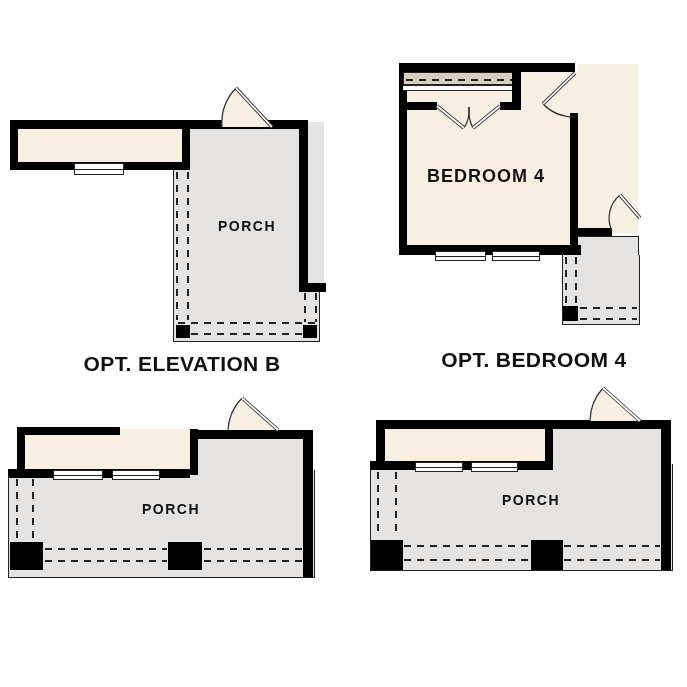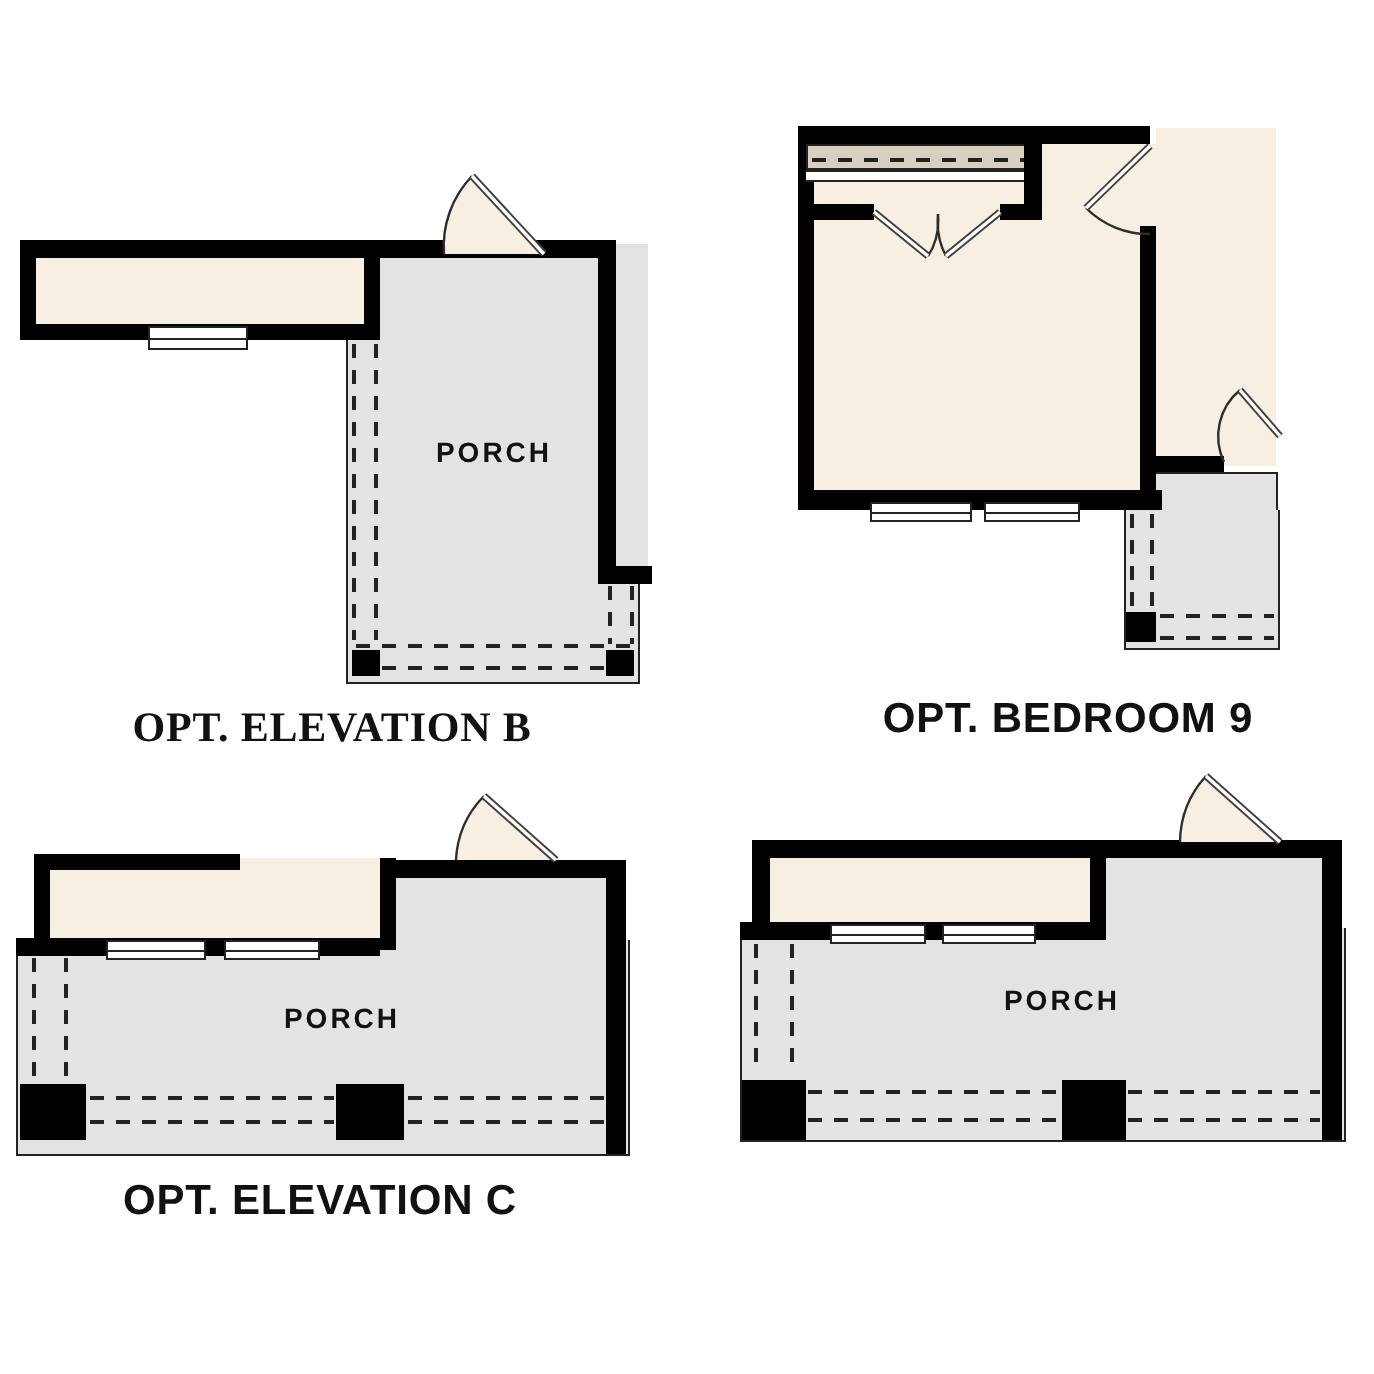--- a/index.html
+++ b/index.html
@@ -65,21 +65,21 @@
     <div class="wall" style="left:299px;top:283px;width:27px;height:9px;"></div>
 
     <div class="cream" style="left:18px;top:129px;width:164px;height:33px;"></div>
 
     <div class="window" style="left:74px;top:163px;width:50px;height:12px;"></div>
 
     <div class="post" style="left:176px;top:325px;width:14px;height:13px;"></div>
     <div class="post" style="left:303px;top:325px;width:14px;height:13px;"></div>
 
     <div class="room-label" style="left:247px;top:226px;">PORCH</div>
-    <div class="caption" style="left:166px;top:364px;font-family:Liberation Serif, serif;">OPT. ELEVATION B</div>
+    <div class="caption" style="left:182px;top:364px;">OPT. ELEVATION B</div>
   </div>
 
   <div class="abs" style="inset:0;">
 
     <div class="slab b-t b-r" style="left:578px;top:236px;width:60px;height:19px;"></div>
     <div class="slab b-l b-b b-r" style="left:562px;top:255px;width:76px;height:69px;"></div>
     <div class="dashV" style="left:565px;top:257px;height:47px;"></div>
     <div class="dashV" style="left:575px;top:257px;height:47px;"></div>
     <div class="dashH" style="left:580px;top:307px;width:57px;"></div>
     <div class="dashH" style="left:580px;top:318px;width:57px;"></div>
@@ -98,21 +98,22 @@
     <div class="tan" style="left:403px;top:72px;width:112px;height:11px;"></div>
     <div class="dashH" style="left:406px;top:79px;width:107px;height:1.5px;"></div>
     <div class="shelf" style="left:403px;top:85px;width:114px;height:4px;"></div>
     <div class="wall" style="left:512px;top:63px;width:9px;height:47px;"></div>
     <div class="wall" style="left:399px;top:102px;width:38px;height:8px;"></div>
     <div class="wall" style="left:500px;top:102px;width:21px;height:8px;"></div>
 
     <div class="window" style="left:435px;top:251px;width:51px;height:10px;"></div>
     <div class="window" style="left:492px;top:251px;width:48px;height:10px;"></div>
 
-    <div class="caption" style="left:534px;top:360px;">OPT. BEDROOM 9</div>
+    <div class="room-label big" style="left:486px;top:176px;">BEDROOM 4</div>
+    <div class="caption" style="left:534px;top:360px;">OPT. BEDROOM 4</div>
   </div>
 
   <div class="abs" style="inset:0;">
 
     <div class="slab b-l b-b b-r" style="left:8px;top:470px;width:305px;height:107px;"></div>
     <div class="slab" style="left:198px;top:439px;width:105px;height:31px;"></div>
     <div class="dashV" style="left:16px;top:479px;height:60px;"></div>
     <div class="dashV" style="left:32px;top:479px;height:60px;"></div>
     <div class="dashH" style="left:45px;top:548px;width:122px;"></div>
     <div class="dashH" style="left:204px;top:548px;width:99px;"></div>
@@ -127,21 +128,20 @@
     <div class="wall" style="left:303px;top:430px;width:10px;height:147px;"></div>
     <div class="wall" style="left:8px;top:469px;width:182px;height:9px;"></div>
 
     <div class="window" style="left:53px;top:470px;width:50px;height:10px;"></div>
     <div class="window" style="left:112px;top:470px;width:48px;height:10px;"></div>
 
     <div class="post" style="left:10px;top:542px;width:33px;height:28px;"></div>
     <div class="post" style="left:168px;top:542px;width:34px;height:28px;"></div>
 
     <div class="room-label" style="left:171px;top:509px;">PORCH</div>
-    <div class="caption" style="left:160px;top:601px;">OPT. ELEVATION C</div>
   </div>
 
   <div class="abs" style="inset:0;">
 
     <div class="slab b-l b-b b-r" style="left:370px;top:464px;width:301px;height:106px;"></div>
     <div class="slab" style="left:553px;top:429px;width:108px;height:35px;"></div>
     <div class="dashV" style="left:377px;top:472px;height:64px;"></div>
     <div class="dashV" style="left:395px;top:472px;height:64px;"></div>
     <div class="dashH" style="left:404px;top:545px;width:126px;"></div>
     <div class="dashH" style="left:564px;top:545px;width:96px;"></div>

